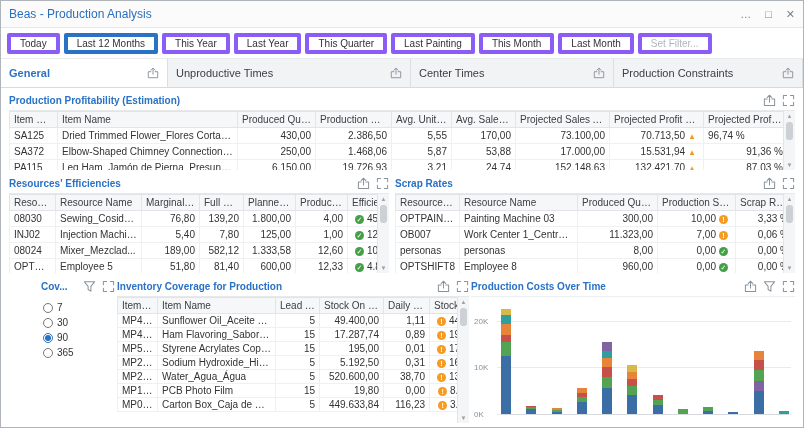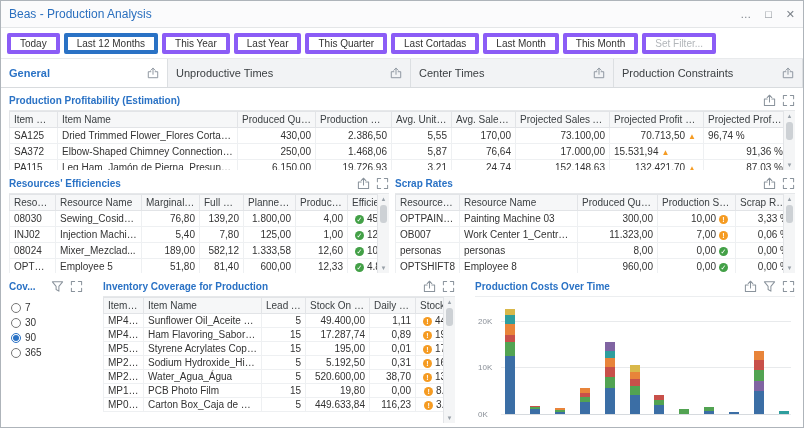--- a/index.html
+++ b/index.html
@@ -45,21 +45,21 @@
   
   .sb{position:absolute;top:0;right:0;bottom:0;width:11px;background:#f4f5f6;border-left:1px solid #e2e4e7;
       display:flex;flex-direction:column;align-items:center;padding:1px 0;}
   .sba{font-size:6px;color:#98a0a8;line-height:8px;}
   .sba.dn{margin-top:auto;}
   .sb .thumb{width:7px;height:18px;background:#cdd1d5;border-radius:3px;margin-top:2px;}
   
   .row-mid{height:100px;flex:0 0 100px;display:flex;gap:6px;}
   .row-mid .sec.eff{width:380px;flex:0 0 380px;}
   .row-mid .sec.scrap{flex:1;}
-  .row-bot{flex:1;display:flex;gap:20px;overflow:hidden;}
+  .row-bot{flex:1;display:flex;gap:2px;overflow:hidden;margin-left:32px;}
   .sec.cov{width:74px;flex:0 0 74px;}
   .sec.inv{width:352px;flex:0 0 352px;}
   .sec.chart-sec{flex:1;}
   .sec-profit{height:80px;flex:0 0 80px;}
   
   .radio-list{display:flex;flex-direction:column;gap:4px;padding:6px 2px;font-size:10px;color:#333;}
   .radio-list label{display:flex;align-items:center;gap:4px;}
   .radio-list input{width:10px;height:10px;margin:0;accent-color:#2a72c5;}
   
   .plot{position:relative;flex:1;overflow:hidden;border-top:1px solid #eceef0;}
@@ -82,23 +82,23 @@
       <span>✕</span>
     </div>
   </div>
 
   <div class="filterbar">
     <button class="fbtn">Today</button>
     <button class="fbtn active">Last 12 Months</button>
     <button class="fbtn">This Year</button>
     <button class="fbtn">Last Year</button>
     <button class="fbtn">This Quarter</button>
-    <button class="fbtn">Last Cortadas</button>
+    <button class="fbtn">Last Painting</button>
+    <button class="fbtn">This Month</button>
     <button class="fbtn">Last Month</button>
-    <button class="fbtn">This Month</button>
     <button class="fbtn disabled">Set Filter...</button>
   </div>
 
   <div class="tabbar">
     <div class="tab active" style="width:150px;">
       <span>General</span>
       <span class="hicon">
           <svg viewBox="0 0 14 14">
             <path d="M4.5 3.8 7 1.3 9.5 3.8M7 1.5V8.5"></path>
             <path d="M4.5 5.5H1.5V12.5H12.5V5.5H9.5"></path>
@@ -194,23 +194,23 @@
                 <td style="text-align: right;">73.100,00</td>
                 <td style="text-align: right;">70.713,50<span class="ci warning-triangle">▲</span></td>
                 <td style="text-align: left;">96,74 %</td>
               </tr>
               <tr>
                 <td>SA372</td>
                 <td>Elbow-Shaped Chimney Connection Ø 8cm_Conexión ...</td>
                 <td style="text-align: right;">250,00</td>
                 <td style="text-align: right;">1.468,06</td>
                 <td style="text-align: right;">5,87</td>
-                <td style="text-align: right;">76,64</td>
+                <td style="text-align: right;">53,88</td>
                 <td style="text-align: right;">17.000,00</td>
-                <td style="">15.531,94<span class="ci warning-triangle">▲</span></td>
+                <td style="text-align: right;">15.531,94<span class="ci warning-triangle">▲</span></td>
                 <td style="text-align: right;">91,36 %</td>
               </tr>
               <tr>
                 <td>PA115</td>
                 <td>Leg Ham_Jamón de Pierna_Presunto de Perna</td>
                 <td style="text-align: right;">6.150,00</td>
                 <td style="text-align: right;">19.726,93</td>
                 <td style="text-align: right;">3,21</td>
                 <td style="text-align: right;">24,74</td>
                 <td style="text-align: right;">152.148,63</td>

